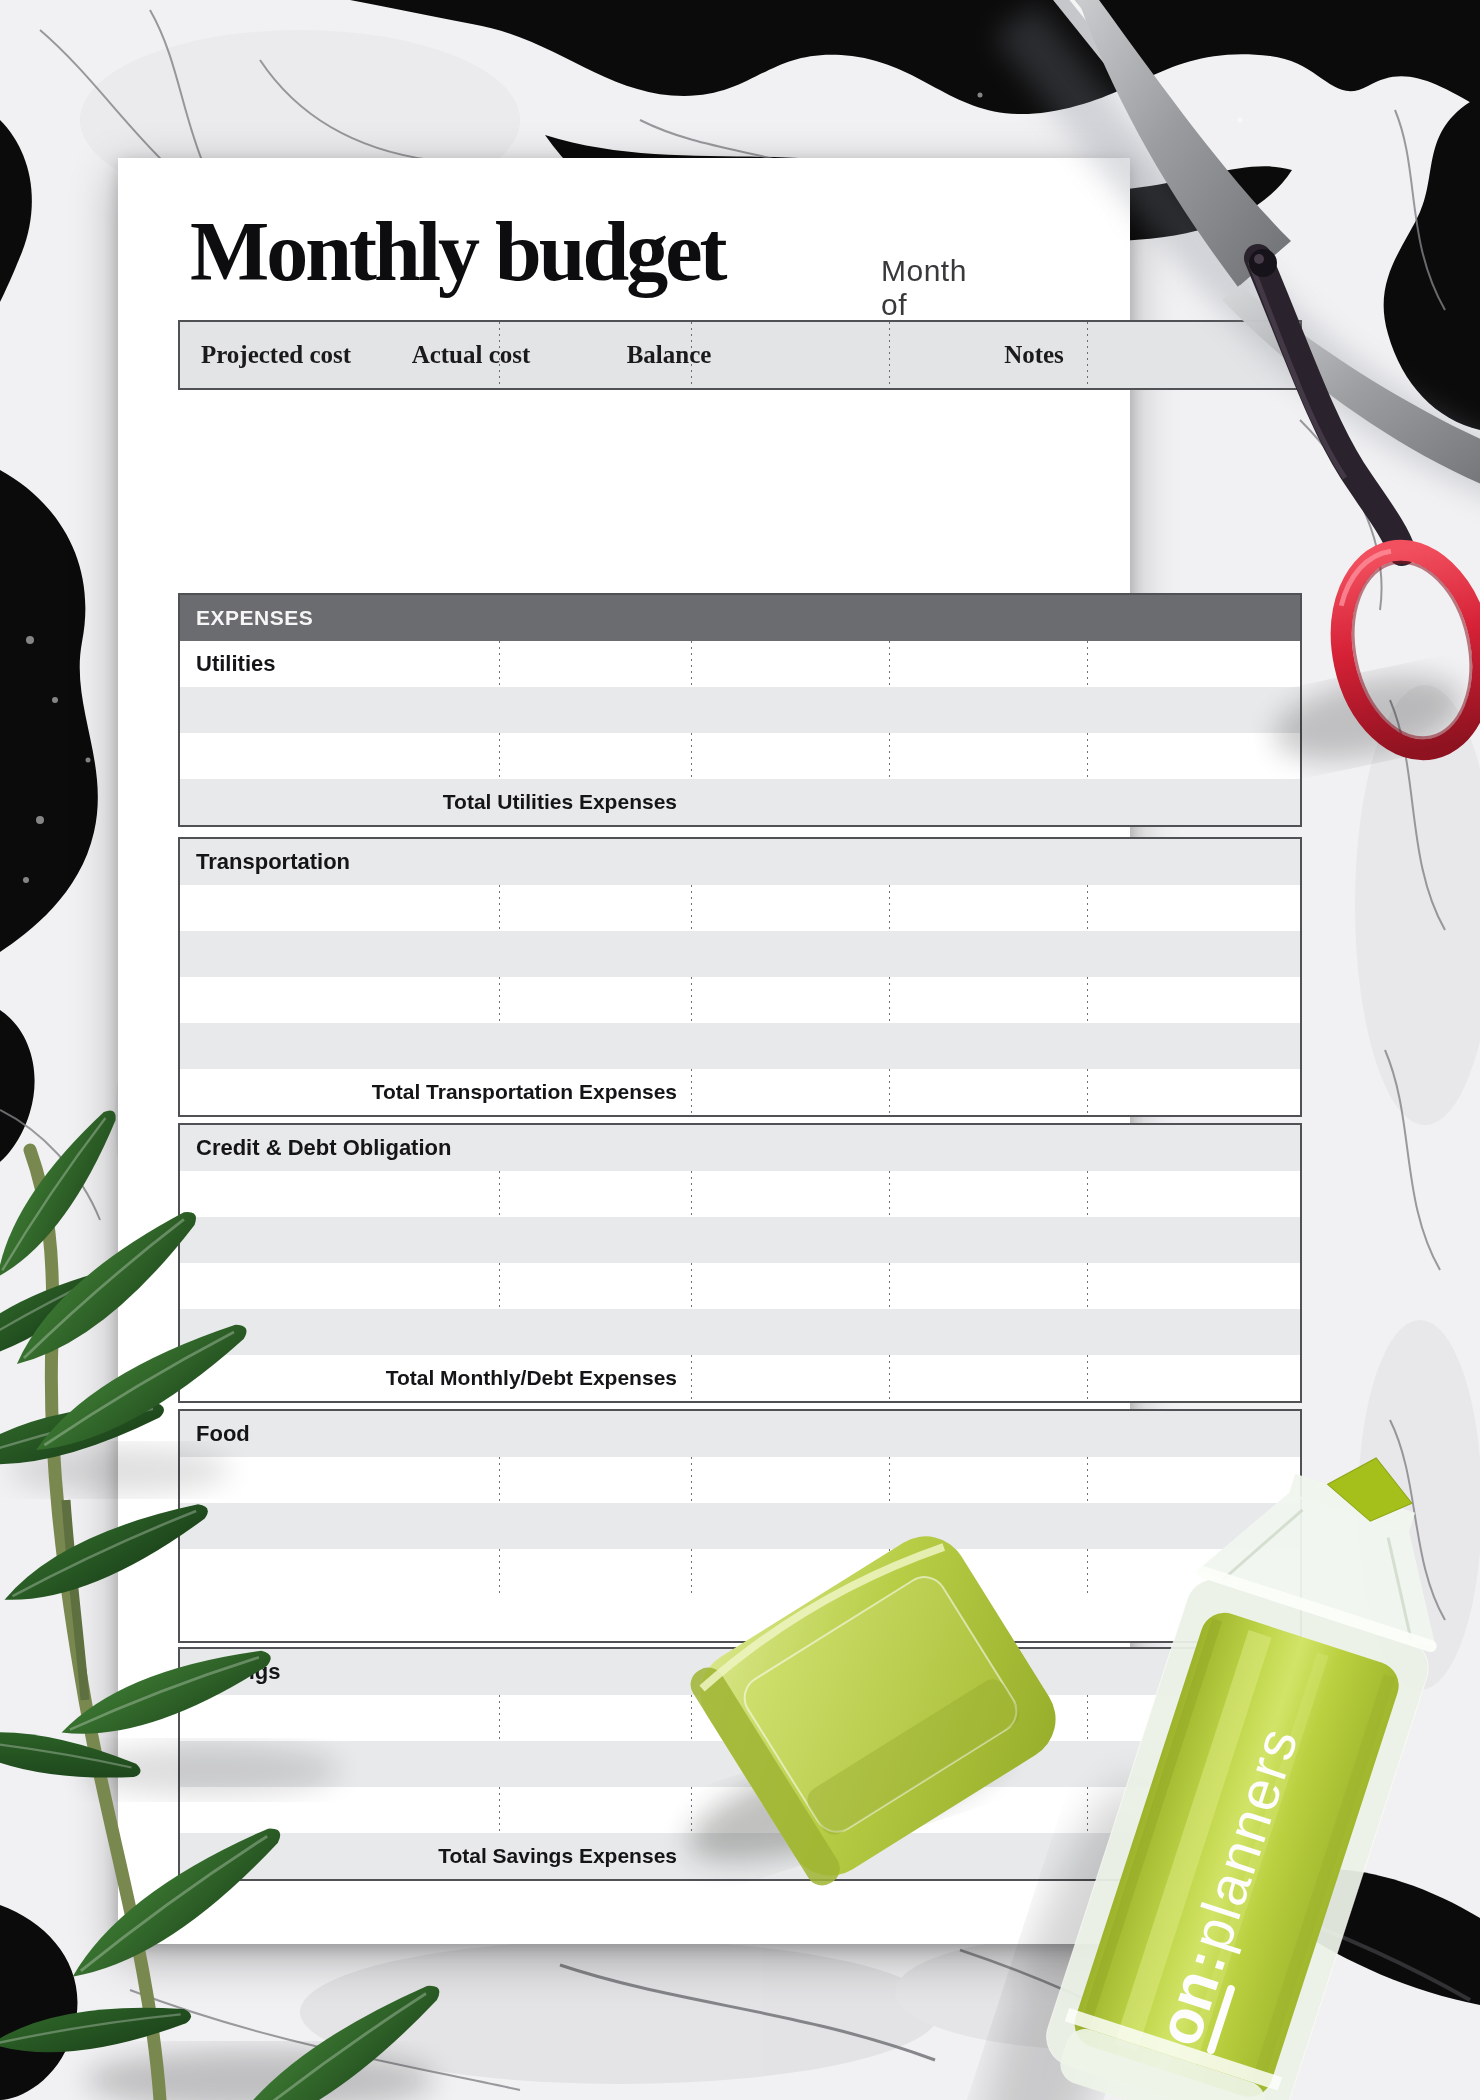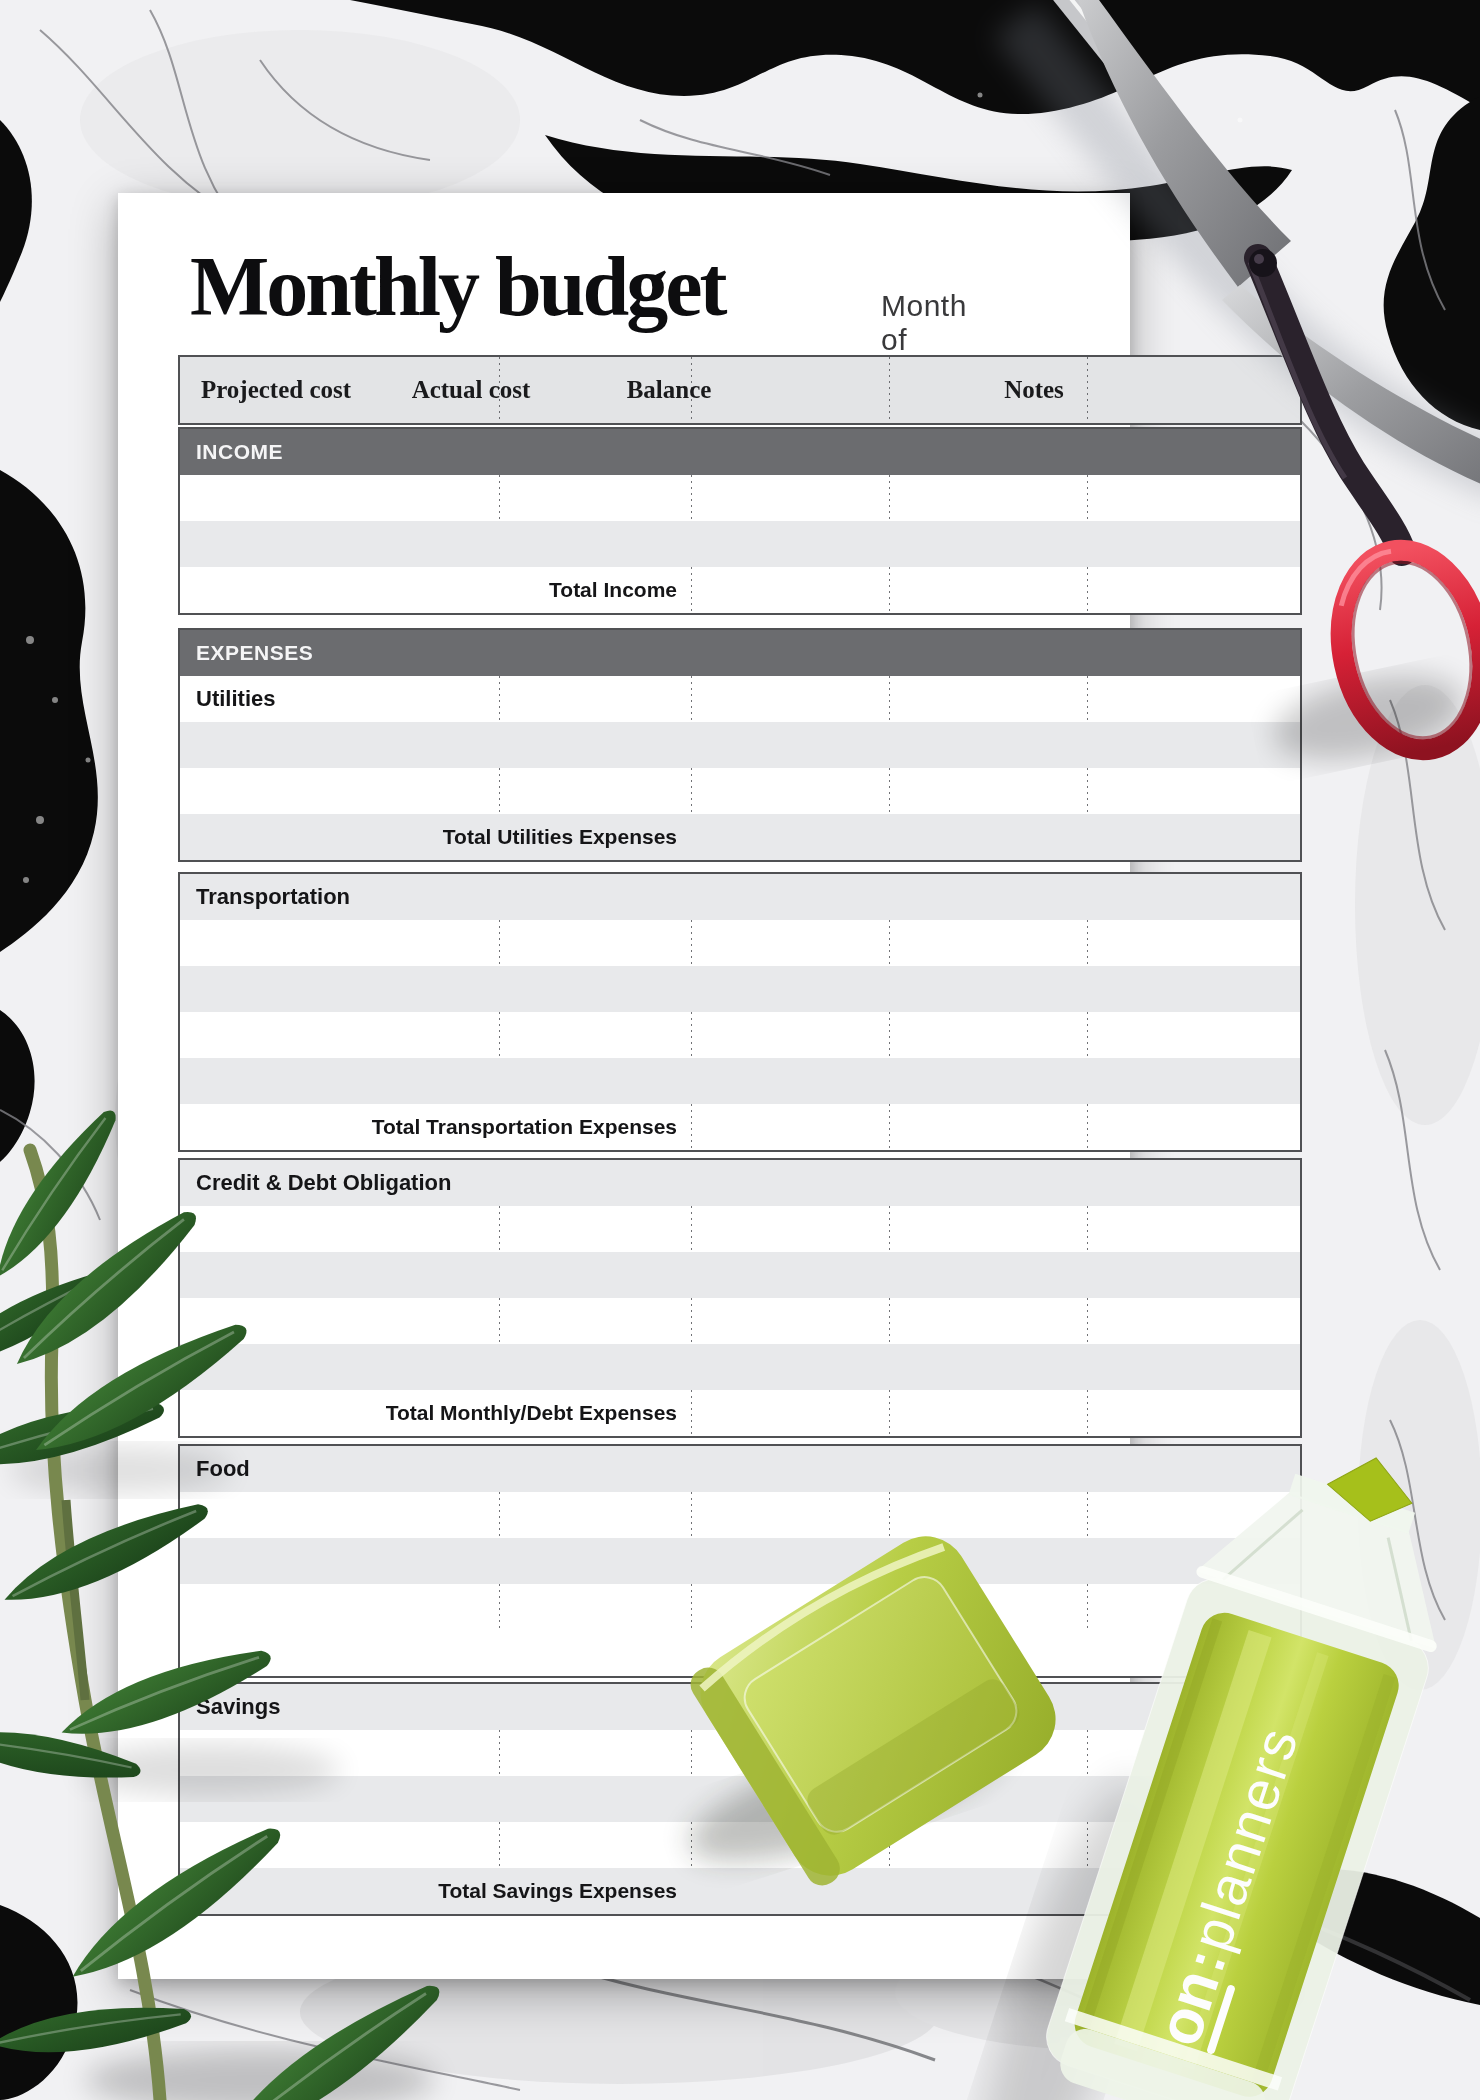--- a/index.html
+++ b/index.html
@@ -3,21 +3,21 @@
 <meta charset="utf-8">
 <style>
   html,body{margin:0;padding:0;background:#d9d9db;}
   #stage{position:relative;width:1480px;height:2100px;overflow:hidden;
          font-family:"Liberation Sans",sans-serif;}
   #stage svg{display:block;}
   .abs{position:absolute;}
 
   
   #paper{position:absolute;left:118px;top:158px;width:1012px;height:1786px;
-         background:#ffffff;box-shadow:0 14px 44px rgba(0,0,0,.30),0 4px 14px rgba(0,0,0,.18);margin-top:35px;}
+         background:#ffffff;box-shadow:0 14px 44px rgba(0,0,0,.30),0 4px 14px rgba(0,0,0,.18);}
 
   #title{position:absolute;left:72px;top:52px;
          font-family:"Liberation Serif",serif;font-weight:700;font-size:84px;
          letter-spacing:-3px;color:#0d0d0f;line-height:1;}
 
   #monthof{position:absolute;left:763px;top:96px;display:flex;align-items:flex-end;}
   #monthof .lbl{font-size:30px;color:#39393b;letter-spacing:.5px;}
   #monthof .blank{width:246px;height:34px;border-bottom:2px solid #2c2c2e;margin-left:8px;}
 
   
@@ -133,30 +133,20 @@
 
     <div id="headerRow" class="block">
       <div class="hrow seps">
         <div class="hc hc2">Projected cost</div>
         <div class="hc hc3">Actual cost</div>
         <div class="hc hc4">Balance</div>
         <div class="hc hc5">Notes</div>
       </div>
     </div>
 
-    <div id="blk-income" class="block">
-      <div class="row dark sepsd">
-        <span class="darklabel">INCOME</span>
-      </div>
-      <div class="row seps"></div>
-      <div class="row g seps"></div>
-      <div class="row seps3">
-        <span class="totallabel">Total Income</span>
-      </div>
-    </div>
 
     <div id="blk-transport" class="block">
       <div class="row g seps">
         <span class="seclabel">Transportation</span>
       </div>
       <div class="row seps"></div>
       <div class="row g seps"></div>
       <div class="row seps"></div>
       <div class="row g seps"></div>
       <div class="row seps3">

